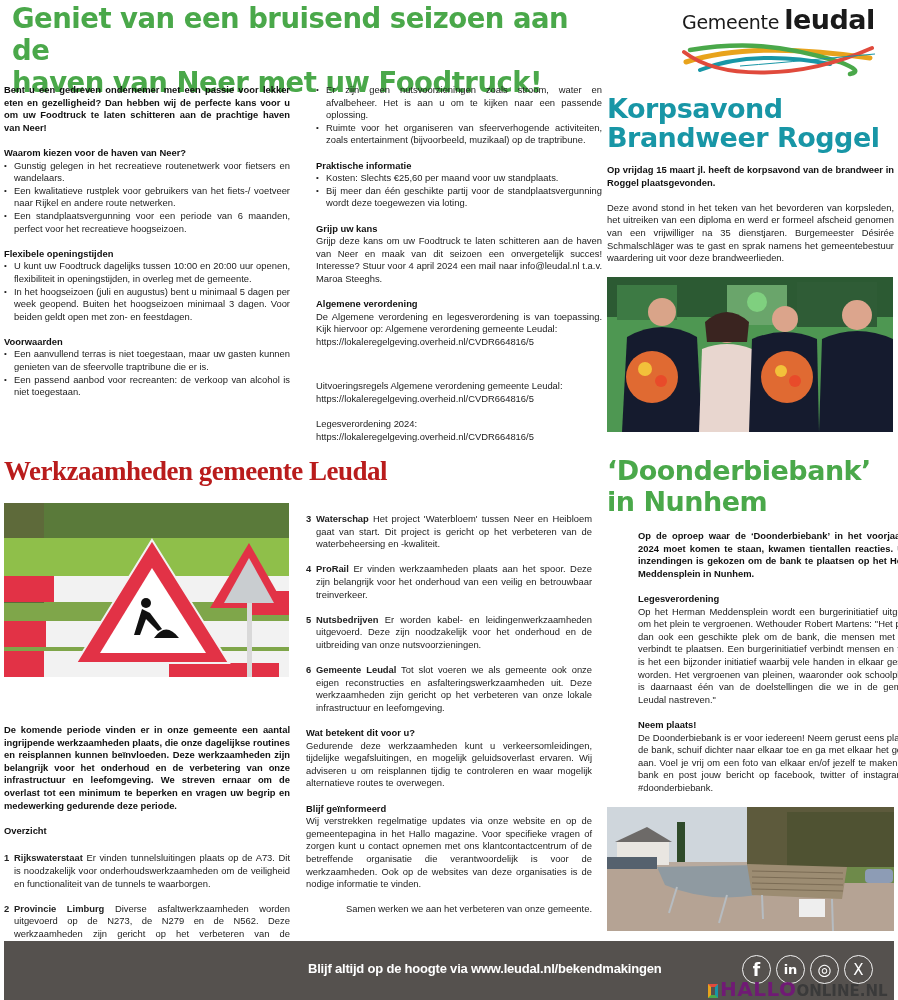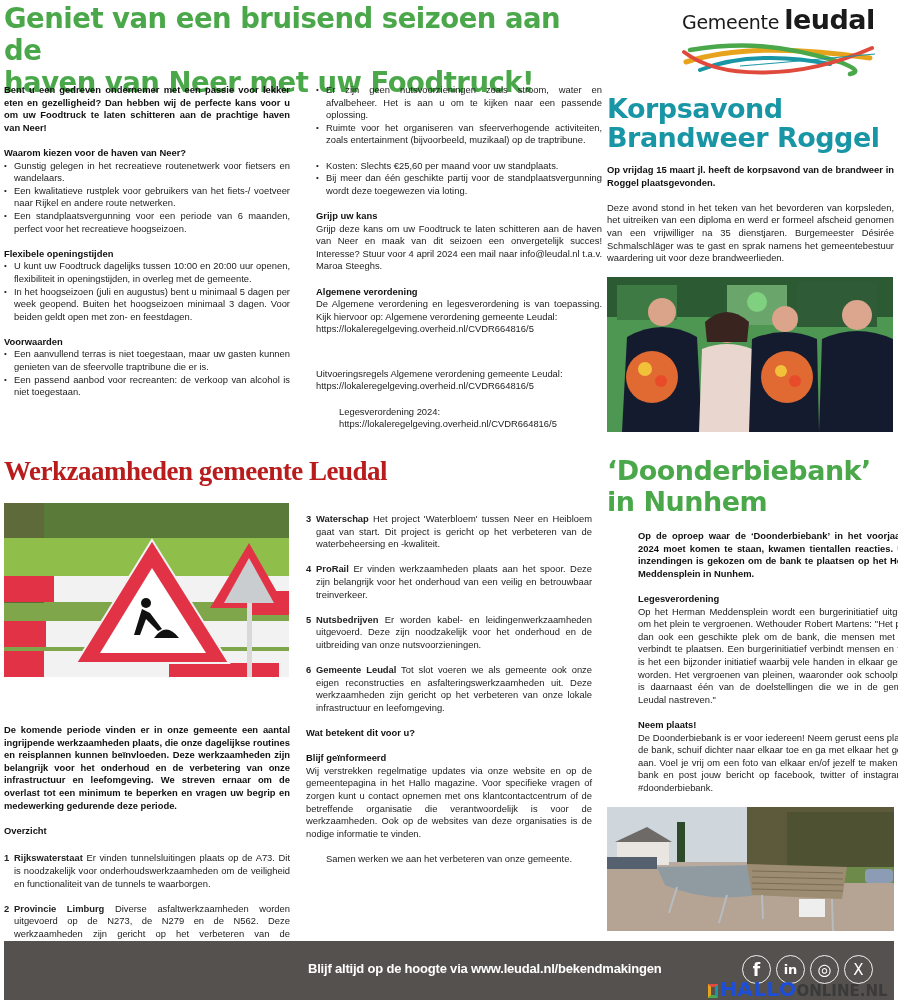--- a/index.html
+++ b/index.html
@@ -35,21 +35,21 @@
   .photo { overflow: hidden; }
 
   
   .footer { left: 4px; top: 941px; width: 890px; height: 59px; background: #55514e; }
   .footer-text { color: #ffffff; font-weight: bold; font-size: 13px; font-family: "Liberation Sans", sans-serif; letter-spacing: -0.2px; }
   .social { width: 29px; height: 29px; border: 1.5px solid #f2f2f2; border-radius: 50%; color: #fff; display: flex; align-items: center; justify-content: center; font-weight: bold; font-family: "DejaVu Sans", sans-serif; }
 </style>
 </head>
 <body>
 
-<div class="abs h-green" style="left:4px; top:2px; width:600px; font-size:27.5px; line-height:32px;">
+<div class="abs h-green" style="left:12px; top:2px; width:600px; font-size:27.5px; line-height:32px;">
   <div>Geniet van een bruisend seizoen aan de</div>
   <div>haven van Neer met uw Foodtruck!</div>
 </div>
 
 <div class="abs txt" style="left:4px; top:84px; width:286px;">
   <p class="lead">Bent u een gedreven ondernemer met een passie voor lekker eten en gezelligheid? Dan hebben wij de perfecte kans voor u om uw Foodtruck te laten schitteren aan de prachtige haven van Neer!</p>
 
   <div class="sect">
     <span class="sub">Waarom kiezen voor de haven van Neer?</span>
     <ul class="bul">
@@ -78,20 +78,21 @@
 
 <div class="abs txt" style="left:316px; top:84px; width:286px;">
   <div class="sect">
     <ul class="bul">
       <li>Er zijn geen nutsvoorzieningen zoals stroom, water en afvalbeheer. Het is aan u om te kijken naar een passende oplossing.</li>
       <li>Ruimte voor het organiseren van sfeerverhogende activiteiten, zoals entertainment (bijvoorbeeld, muzikaal) op de traptribune.</li>
     </ul>
   </div>
 
   <div class="sect">
+    <span class="sub">Praktische informatie</span>
     <ul class="bul">
       <li>Kosten: Slechts €25,60 per maand voor uw standplaats.</li>
       <li>Bij meer dan één geschikte partij voor de standplaatsvergunning wordt deze toegewezen via loting.</li>
     </ul>
   </div>
 
   <div class="sect">
     <span class="sub">Grijp uw kans</span>
     <span>Grijp deze kans om uw Foodtruck te laten schitteren aan de haven van Neer en maak van dit seizoen een onvergetelijk succes! Interesse? Stuur voor 4 april 2024 een mail naar info@leudal.nl t.a.v. Maroa Steeghs.</span>
   </div>
@@ -100,21 +101,21 @@
     <span class="sub">Algemene verordening</span>
     <span style="display:block; text-align:justify;">De Algemene verordening en legesverordening is van toepassing. Kijk hiervoor op: Algemene verordening gemeente Leudal:</span>
     <a style="display:block; color:#222; text-decoration:none;">https://lokaleregelgeving.overheid.nl/CVDR664816/5</a>
   </div>
 
   <div class="sect" style="text-align:left;">
     <span style="display:block;margin-top:32px;">Uitvoeringsregels Algemene verordening gemeente Leudal:</span>
     <a style="display:block; color:#222; text-decoration:none;">https://lokaleregelgeving.overheid.nl/CVDR664816/5</a>
   </div>
 
-  <div style="text-align:left;margin-left:23px;">
+  <div style="text-align:left;">
     <span style="display:block;">Legesverordening 2024:</span>
     <a style="display:block; color:#222; text-decoration:none;">https://lokaleregelgeving.overheid.nl/CVDR664816/5</a>
   </div>
 </div>
 
 <div class="abs" style="left:680px; top:2px; width:200px; height:80px;">
   <div class="logo-text" style="position:absolute; left:2px; top:2px; white-space:nowrap;">
     <span class="g">Gemeente</span>
     <span class="l">leudal</span>
   </div>
@@ -209,28 +210,29 @@
 <div class="abs txt" style="left:306px; top:513px; width:286px;">
   <ol class="num">
     <li><span class="n">3</span><b>Waterschap</b> <span>Het project 'Waterbloem' tussen Neer en Heibloem gaat van start. Dit project is gericht op het verbeteren van de waterbeheersing en -kwaliteit.</span></li>
     <li><span class="n">4</span><b>ProRail</b> <span>Er vinden werkzaamheden plaats aan het spoor. Deze zijn belangrijk voor het onderhoud van een veilig en betrouwbaar treinverkeer.</span></li>
     <li><span class="n">5</span><b>Nutsbedrijven</b> <span>Er worden kabel- en leidingenwerkzaamheden uitgevoerd. Deze zijn noodzakelijk voor het onderhoud en de uitbreiding van onze nutsvoorzieningen.</span></li>
     <li><span class="n">6</span><b>Gemeente Leudal</b> <span>Tot slot voeren we als gemeente ook onze eigen reconstructies en asfalteringswerkzaamheden uit. Deze werkzaamheden zijn gericht op het verbeteren van onze lokale infrastructuur en leefomgeving.</span></li>
   </ol>
 
   <div class="sect">
     <span class="sub">Wat betekent dit voor u?</span>
+    <span>Gedurende deze werkzaamheden kunt u verkeersomleidingen, tijdelijke wegafsluitingen, en mogelijk geluidsoverlast ervaren. Wij adviseren u om reisplannen tijdig te controleren en waar mogelijk alternatieve routes te overwegen.</span>
   </div>
 
   <div class="sect">
     <span class="sub">Blijf geïnformeerd</span>
     <span>Wij verstrekken regelmatige updates via onze website en op de gemeentepagina in het Hallo magazine. Voor specifieke vragen of zorgen kunt u contact opnemen met ons klantcontactcentrum of de betreffende organisatie die verantwoordelijk is voor de werkzaamheden. Ook op de websites van deze organisaties is de nodige informatie te vinden.</span>
   </div>
 
-  <p style="text-align:center;">Samen werken we aan het verbeteren van onze gemeente.</p>
+  <p style="text-align:right;">Samen werken we aan het verbeteren van onze gemeente.</p>
 </div>
 
 <div class="abs h-green" style="left:607px; top:455px; width:290px; font-size:27px; line-height:31px;">
   <div>‘Doonderbiebank’</div>
   <div>in Nunhem</div>
 </div>
 
 <div class="abs txt" style="left:607px; top:530px; width:287px;margin-left:31px;">
   <p class="lead">Op de oproep waar de ‘Doonderbiebank’ in het voorjaar van 2024 moet komen te staan, kwamen tientallen reacties. Uit de inzendingen is gekozen om de bank te plaatsen op het Herman Meddensplein in Nunhem.</p>
   <div class="sect">
@@ -283,14 +285,14 @@
     </div>
   <div class="social" style="font-size:16px;">
       <span>◎</span>
     </div>
   <div class="social" style="font-size:15px; font-weight:normal;">
       <span>X</span>
     </div>
 </div>
 
 <div class="abs" style="left:708px; top:977px; white-space:nowrap; font-family:'DejaVu Sans', sans-serif; font-weight:bold;">
-  <span style="display:inline-block; width:10px; height:14px; border-left:3px solid #e8a31c; border-top:3px solid #e04a3c; border-bottom:3px solid #4aa84a; border-right:3px solid #1896a6; vertical-align:-2px; margin-right:2px;"></span><span style="color:#1d4ed8; font-size:20px; letter-spacing:0.5px;">HALLO</span><span style="color:#3a3a3a; font-size:15px;">ONLINE.NL</span>
+  <span style="display:inline-block; width:10px; height:14px; border-left:3px solid #e8a31c; border-top:3px solid #e04a3c; border-bottom:3px solid #4aa84a; border-right:3px solid #1896a6; vertical-align:-2px; margin-right:2px;"></span><span style="color:#701a75; font-size:20px; letter-spacing:0.5px;">HALLO</span><span style="color:#3a3a3a; font-size:15px;">ONLINE.NL</span>
 </div>
 
 </body></html>

